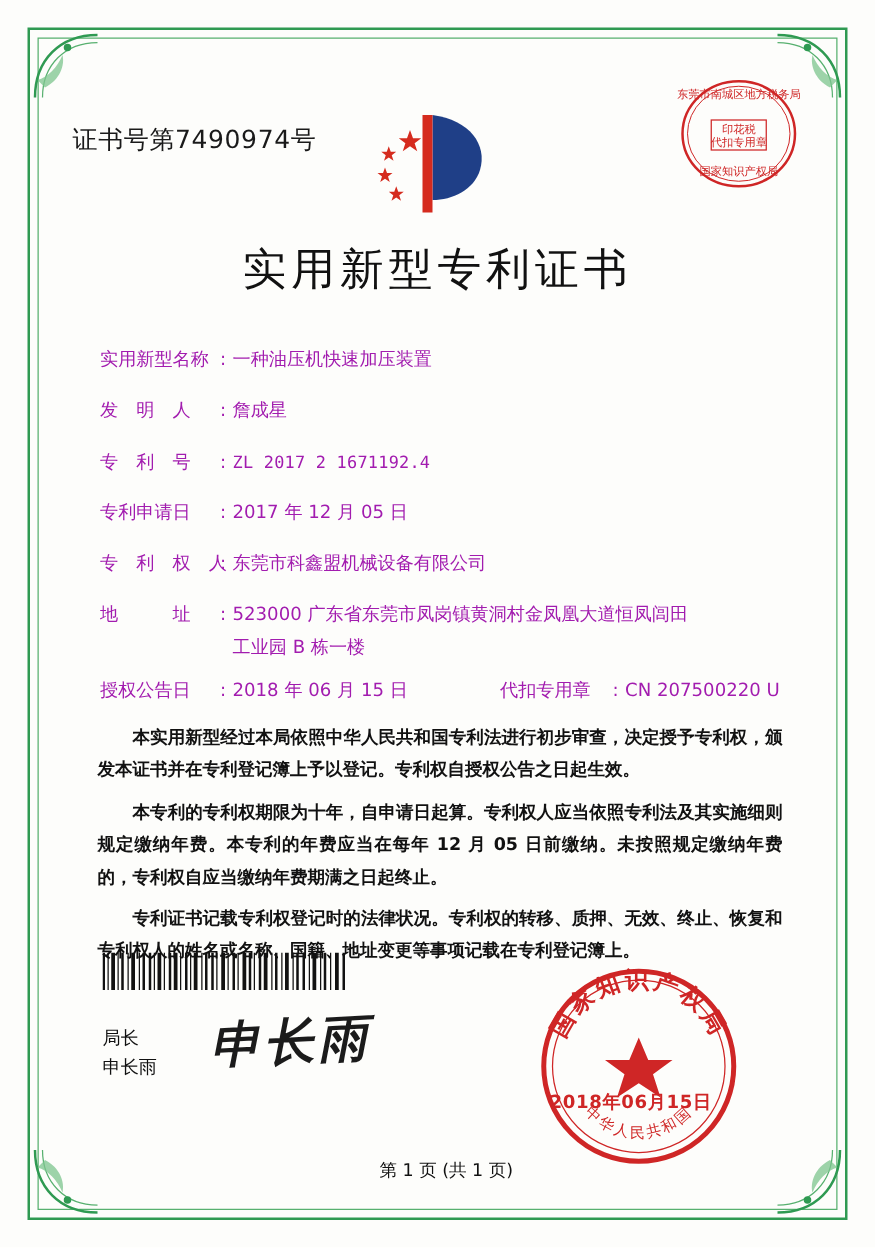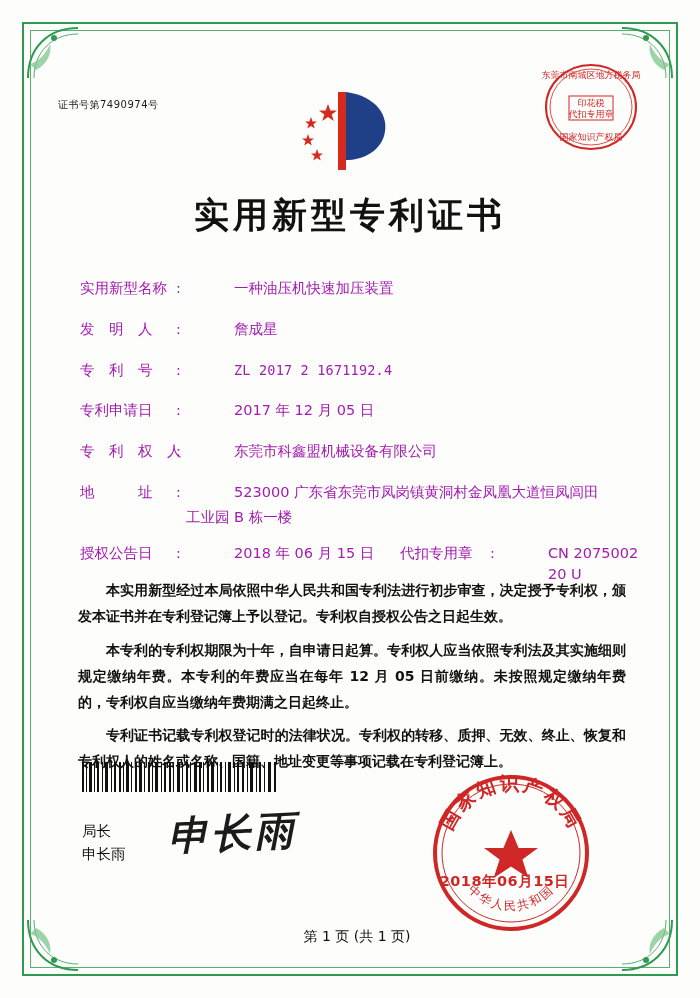--- a/index.html
+++ b/index.html
@@ -49,21 +49,21 @@
   .corner.tl { left: 24px; top: 24px; }
   .corner.tr { right: 24px; top: 24px; transform: scaleX(-1); }
   .corner.bl { left: 24px; bottom: 24px; transform: scaleY(-1); }
   .corner.br { right: 24px; bottom: 24px; transform: scale(-1,-1); }
 
   
   .cert-no {
     position: absolute;
     left: 58px;
     top: 98px;
-    font-size: 10px;
+    font-size: 20px;
     letter-spacing: 0.5px;
     color: #1a1a1a;
   }
 
   .logo {
     position: absolute;
     left: 284px;
     top: 86px;
     width: 120px;
     height: 90px;
@@ -77,21 +77,21 @@
     height: 98px;
   }
 
   .title {
     position: absolute;
     left: 0; right: 0;
     top: 192px;
     text-align: center;
     font-family: "DejaVu Serif", "Liberation Serif", serif;
     font-size: 35px;
-    font-weight: bold;
+    font-weight: normal;
     letter-spacing: 4px;
     color: #111;
   }
 
   
   .fields {
     position: absolute;
     left: 80px;
     top: 278px;
     width: 560px;
@@ -106,21 +106,20 @@
   }
   .field-label {
     width: 96px;
     flex: none;
     white-space: nowrap;
   }
   .field-colon { width: 10px; flex: none; }
   .field-value {
     flex: 1;
     word-break: break-all;
-    margin-left: 48px;
   }
   .field-value.mono {
     font-family: "DejaVu Sans Mono", "Liberation Mono", monospace;
     font-size: 13.5px;
     letter-spacing: 0.2px;
   }
   .addr-second {
     margin-left: 106px;
     margin-top: 2px;
   }

